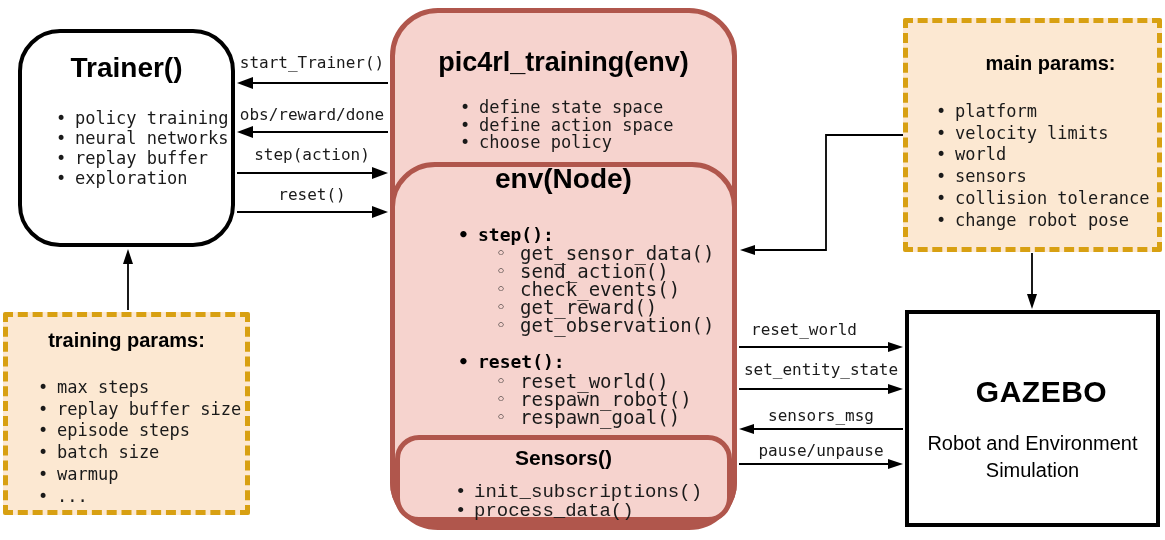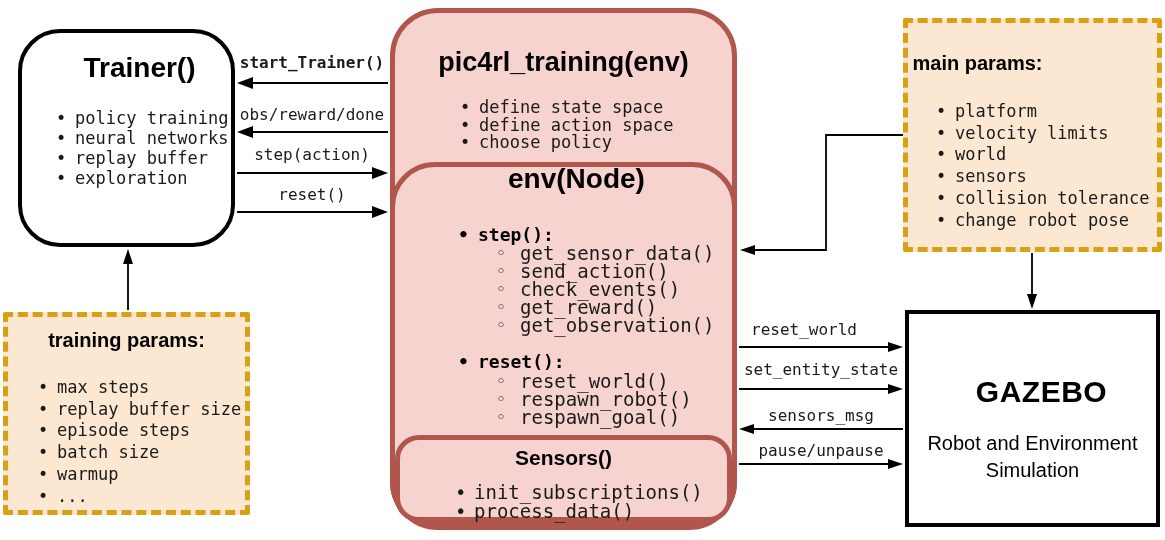--- a/index.html
+++ b/index.html
@@ -6,38 +6,38 @@
   #canvas{position:relative;width:1165px;height:540px;background:#ffffff;overflow:hidden;
           font-family:"Liberation Sans",sans-serif;}
   
   .box{position:absolute;box-sizing:border-box;}
   .box-black{background:#ffffff;border:4px solid #000000;border-radius:42px;}
   .box-square{background:#ffffff;border:4px solid #000000;border-radius:0;}
   .box-pink{background:#f6d3ce;border:5px solid #b0564c;border-radius:48px;}
   .box-peach{background:#fce8d2;border:5px dashed #d8a012;border-radius:2px;}
   
   .ttl{position:absolute;text-align:center;font-weight:bold;color:#000;line-height:1.1;}
-  .ttl-28{font-size:28px;margin-left:13px;}
+  .ttl-28{font-size:28px;}
   .ttl-27{font-size:27px;}
   .ttl-21{font-size:21px;}
   .ttl-20{font-size:20px;}
   .ttl-30{font-size:30px;letter-spacing:0.5px;}
   .subtitle{position:absolute;text-align:center;font-size:20px;line-height:27px;color:#000;}
   
   .mlist{position:absolute;list-style:none;margin:0;padding:0;color:#1a1a1a;
          font-family:"DejaVu Sans Mono",monospace;}
   .mlist li{position:relative;padding-left:19px;white-space:nowrap;}
   .mlist li::before{content:"\2022";position:absolute;left:0;}
   .mlist.hollow li{padding-left:24px;}
   .mlist.hollow li::before{content:"\25E6";font-size:0.9em;}
   .f17{font-size:17px;line-height:20px;}
   .f17t{font-size:17px;line-height:17.5px;}
   .f17w{font-size:17px;line-height:21.7px;}
   .f19{font-size:19px;line-height:18px;}
-  .f19s{font-size:19px;line-height:19px;}
+  .f19s{font-size:19px;line-height:19px;font-family:Liberation Mono, monospace;}
   .mhead{position:absolute;font-family:"DejaVu Sans Mono",monospace;font-weight:bold;
          font-size:18px;line-height:18px;color:#000;padding-left:26px;white-space:nowrap;}
   .mhead::before{content:"\2022";position:absolute;left:6px;}
   
   .alabel{position:absolute;font-family:"DejaVu Sans Mono",monospace;font-size:16px;
           line-height:19px;text-align:center;color:#1a1a1a;white-space:nowrap;}
   svg.wires{position:absolute;left:0;top:0;pointer-events:none;}
 </style>
 </head>
 <body>
@@ -119,21 +119,21 @@
     <li>respawn_robot()</li>
     <li>respawn_goal()</li>
   </ul>
 
   <div class="ttl ttl-21" style="left:395px;top:446px;width:337px;">Sensors()</div>
   <ul class="mlist f19s" style="left:455px;top:483px;">
     <li>init_subscriptions()</li>
     <li>process_data()</li>
   </ul>
 
-  <div class="ttl ttl-20" style="left:874px;top:52px;width:207px;">main params:</div>
+  <div class="ttl ttl-20" style="left:903px;top:52px;width:207px;padding-left:44px;">main params:</div>
   <ul class="mlist f17w" style="left:936px;top:101px;">
     <li>platform</li>
     <li>velocity limits</li>
     <li>world</li>
     <li>sensors</li>
     <li>collision tolerance</li>
     <li>change robot pose</li>
   </ul>
 
   <div class="ttl ttl-20" style="left:3px;top:329px;width:247px;">training params:</div>
@@ -142,21 +142,21 @@
     <li>replay buffer size</li>
     <li>episode steps</li>
     <li>batch size</li>
     <li>warmup</li>
     <li>...</li>
   </ul>
 
   <div class="ttl ttl-30" style="left:905px;top:375px;width:273px;">GAZEBO</div>
   <div class="subtitle" style="left:917px;top:430px;width:231px;">Robot and Environment Simulation</div>
 
-  <div class="alabel" style="left:232px;top:53px;width:160px;font-weight:bold;">start_Trainer()</div>
+  <div class="alabel" style="left:232px;top:53px;width:160px;">start_Trainer()</div>
   <div class="alabel" style="left:232px;top:145px;width:160px;">step(action)</div>
   <div class="alabel" style="left:232px;top:105px;width:160px;">obs/reward/done</div>
   <div class="alabel" style="left:232px;top:185px;width:160px;">reset()</div>
 
   <div class="alabel" style="left:738px;top:320px;width:132px;">reset_world</div>
   <div class="alabel" style="left:736px;top:360px;width:170px;">set_entity_state</div>
   <div class="alabel" style="left:738px;top:406px;width:166px;">sensors_msg</div>
   <div class="alabel" style="left:738px;top:441px;width:166px;">pause/unpause</div>
 
 </div>

